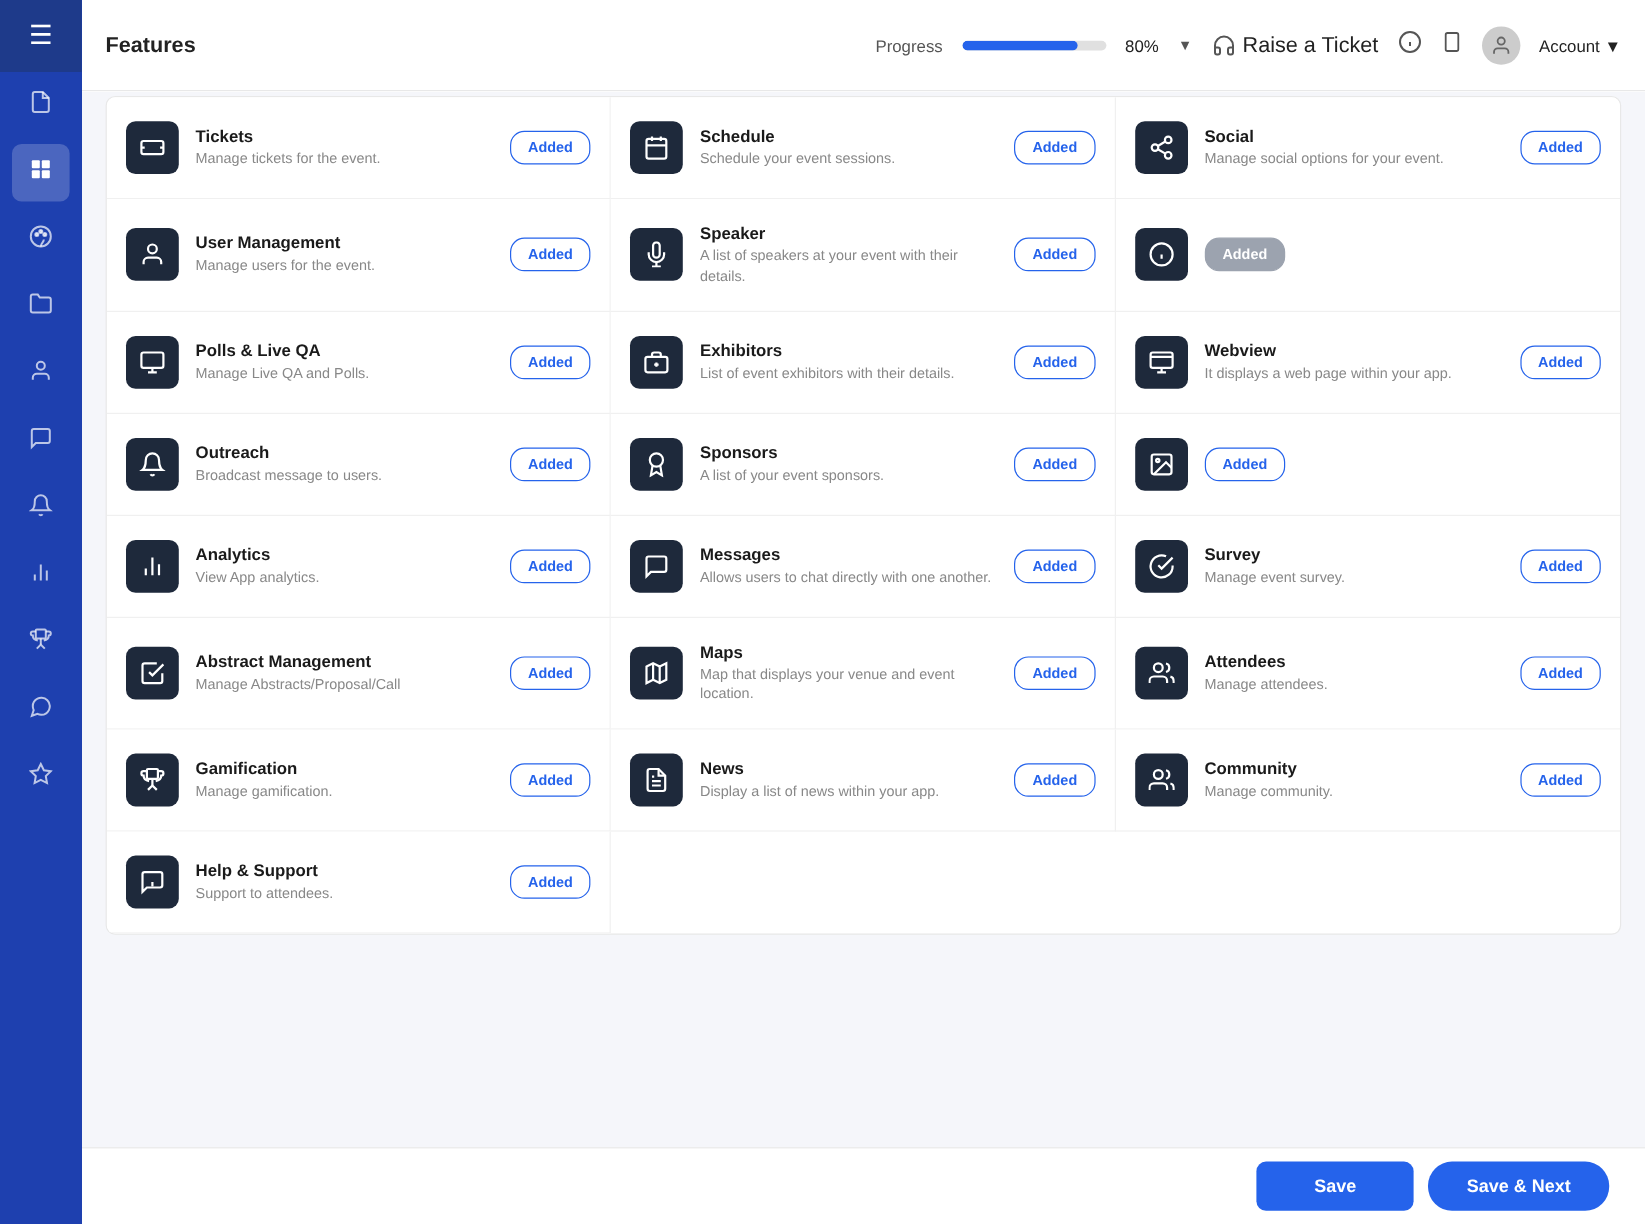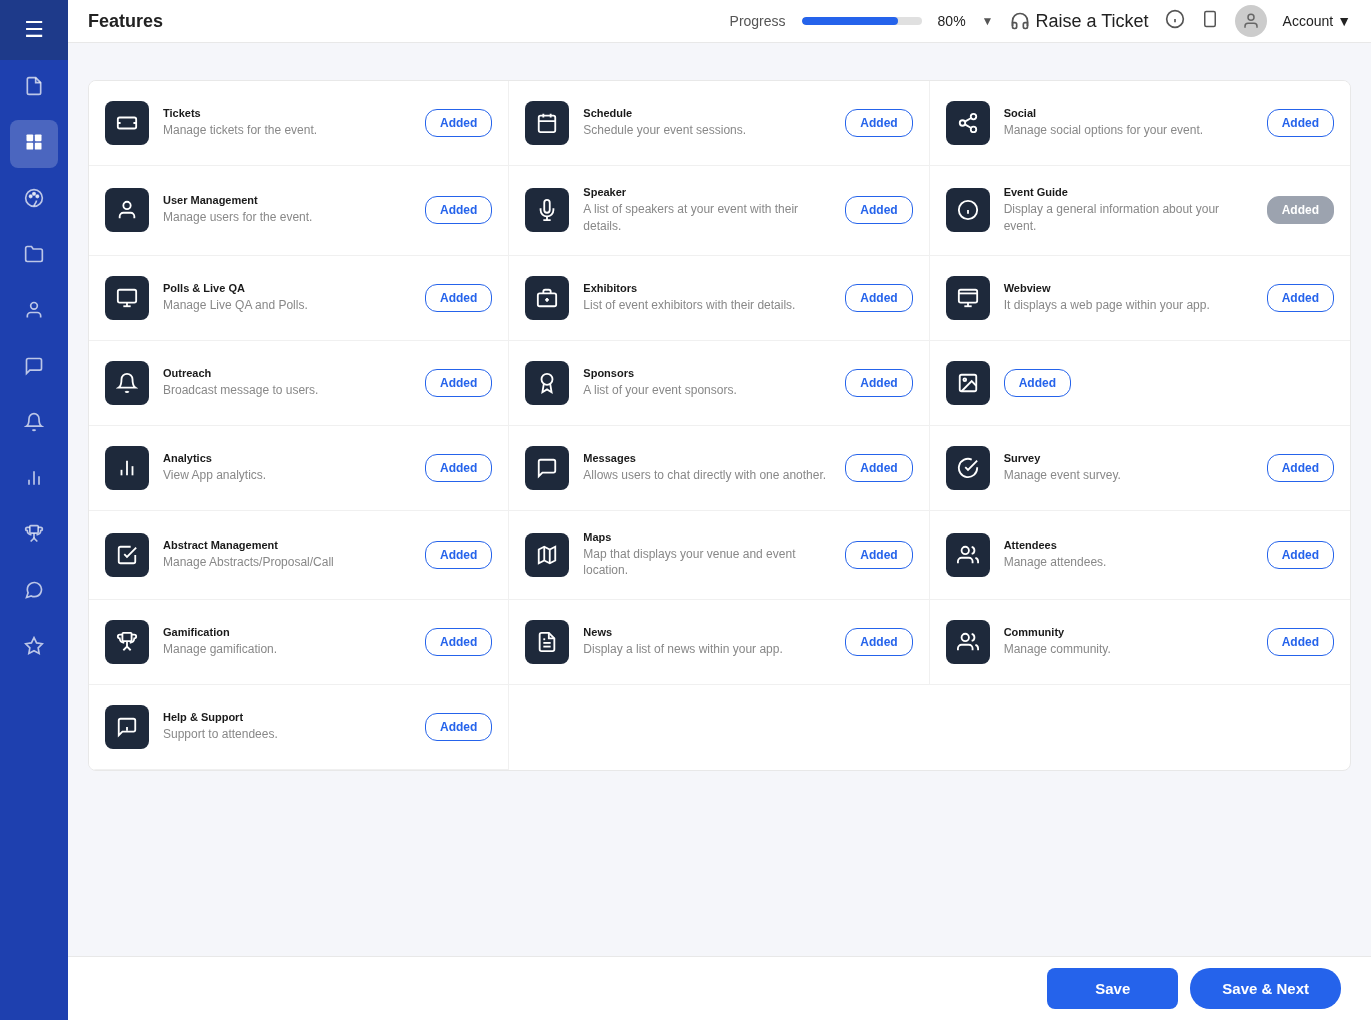--- a/index.html
+++ b/index.html
@@ -1,20 +1,20 @@
 <!DOCTYPE html>
 <html><head>
   <meta charset="utf-8">
   <style>
     * { box-sizing: border-box; margin: 0; padding: 0; }
     body { font-family: -apple-system, BlinkMacSystemFont, 'Segoe UI', sans-serif; background: #f5f6fa; display: flex; flex-direction: column; height: 100vh; overflow: hidden; }
 
     
     .header {
-      height: 43px;
+      height: 76px;
       background: #fff;
       border-bottom: 1px solid #e8e8e8;
       display: flex;
       align-items: center;
       padding: 0 20px;
       position: fixed;
       top: 0; left: 0; right: 0;
       z-index: 100;
     }
     .header-left {
@@ -145,21 +145,21 @@
       background: #1e293b;
       border-radius: 8px;
       display: flex; align-items: center; justify-content: center;
       flex-shrink: 0;
       color: #fff;
       font-size: 20px;
     }
 
     .feature-info { flex: 1; }
     .feature-name {
-      font-size: 11px;
+      font-size: 14px;
       font-weight: 600;
       color: #1a1a1a;
       margin-bottom: 3px;
     }
     .feature-desc {
       font-size: 12px;
       color: #888;
       line-height: 1.4;
     }
 
@@ -441,24 +441,20 @@
     <button class="added-btn">Added</button>
   </div>
       <div class="feature-card">
     <div class="feature-icon-wrap">
       <svg width="22" height="22" viewBox="0 0 24 24" fill="none" stroke="white" stroke-width="2">
             <circle cx="12" cy="12" r="10"></circle>
             <line x1="12" y1="16" x2="12" y2="12"></line>
             <line x1="12" y1="8" x2="12.01" y2="8"></line>
           </svg>
     </div>
-    <div class="feature-info">
-      <div class="feature-name">Event Guide</div>
-      <div class="feature-desc">Display a general information about your event.</div>
-    </div>
     <button class="added-btn added-dark">Added</button>
   </div>
       <div class="feature-card">
     <div class="feature-icon-wrap">
       <svg width="22" height="22" viewBox="0 0 24 24" fill="none" stroke="white" stroke-width="2">
             <rect x="2" y="3" width="20" height="14" rx="2"></rect>
             <line x1="8" y1="21" x2="16" y2="21"></line>
             <line x1="12" y1="17" x2="12" y2="21"></line>
           </svg>
     </div>

